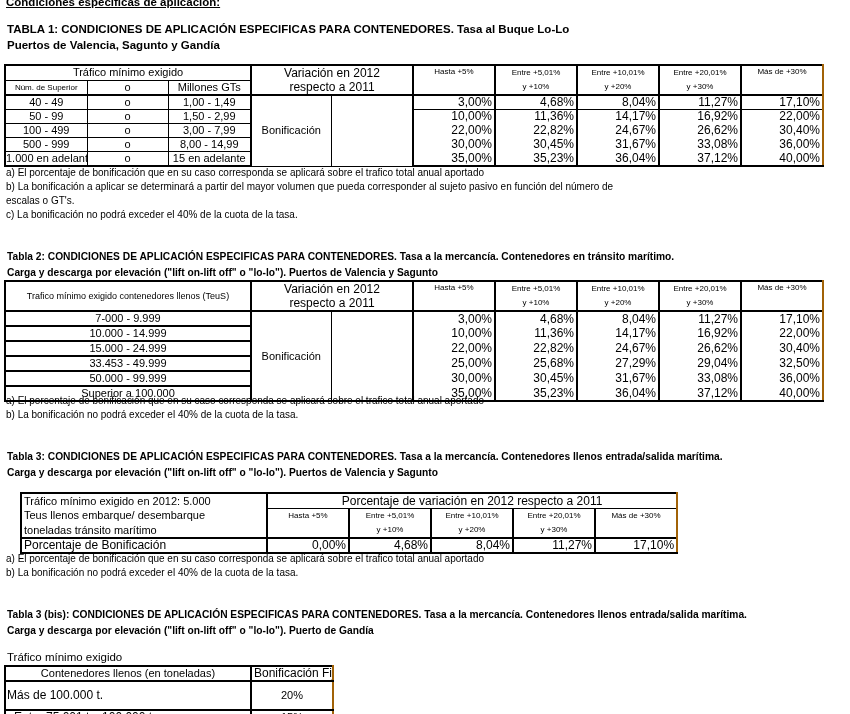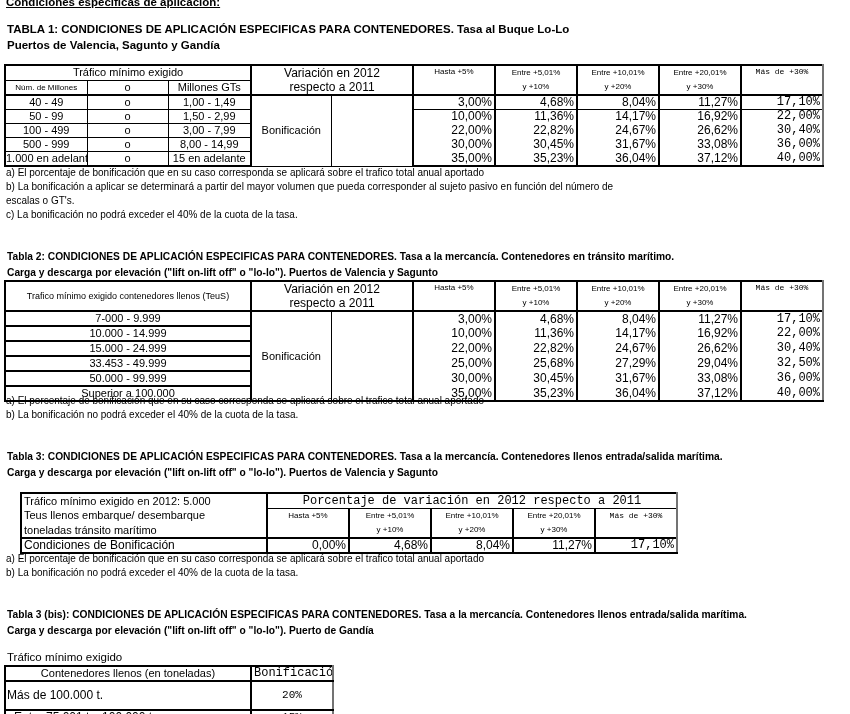--- a/index.html
+++ b/index.html
@@ -11,21 +11,21 @@
   .note{font-size:10.5px;line-height:14px;white-space:nowrap;transform:scaleX(0.95);transform-origin:left top;}
   table{border-collapse:collapse;position:absolute;table-layout:fixed;}
   td{border:1px solid #000;padding:0 2px;font-size:11px;line-height:13px;white-space:nowrap;overflow:hidden;}
   .c{text-align:center;}
   .r{text-align:right;}
   .sm{font-size:8px;}
   .hdr{font-size:12px;line-height:14px;text-align:center;}
   .bt{border-top:2px solid #000;}
   .bb{border-bottom:2px solid #000;}
   .bl{border-left:2px solid #000;}
-  .br{border-right:2px solid #737373;font-family:Liberation Mono, monospace;}
+  .br{border-right:2px solid #a16207;}
   .nb-b{border-bottom:none;}
   .nb-t{border-top:none;}
   .big{font-size:12px;}
 </style>
 </head>
 <body>
 
 <div class="abs heading-u">Condiciones especificas de aplicación:</div>
 
 <div class="abs title" style="left:7px;top:21px;">TABLA 1: CONDICIONES DE APLICACIÓN ESPECIFICAS PARA CONTENEDORES. Tasa al Buque Lo-Lo</div>
@@ -48,21 +48,21 @@
       <tr style="height:15px;">
     <td colspan="3" class="c bt bl">Tráfico mínimo exigido</td>
     <td colspan="2" class="hdr bt bl nb-b">Variación en 2012</td>
     <td rowspan="2" class="c sm bt bl" style="vertical-align:top;line-height:12px;"><span>Hasta +5%</span><br><span></span></td>
     <td rowspan="2" class="c sm bt bl" style="vertical-align:top;line-height:14px;"><span>Entre +5,01%</span><br><span>y +10%</span></td>
     <td rowspan="2" class="c sm bt bl" style="vertical-align:top;line-height:14px;"><span>Entre +10,01%</span><br><span>y +20%</span></td>
     <td rowspan="2" class="c sm bt bl" style="vertical-align:top;line-height:14px;"><span>Entre +20,01%</span><br><span>y +30%</span></td>
     <td rowspan="2" class="c sm bt bl br" style="vertical-align:top;line-height:12px;"><span>Más de +30%</span><br><span></span></td>
   </tr>
   <tr style="height:14px;">
-    <td class="c sm bl">Núm. de Millones</td>
+    <td class="c sm bl">Núm. de Superior</td>
     <td class="c">o</td>
     <td class="c">Millones GTs</td>
     <td colspan="2" class="hdr bl nb-t">respecto a 2011</td>
   </tr>
   <tr style="height:14px;" class="bt">
     <td class="c bl bt">40 - 49</td>
     <td class="c bt">o</td>
     <td class="c bt">1,00 - 1,49</td>
     <td rowspan="5" class="c bt bl">Bonificación</td>
     <td rowspan="5" class="bt"></td>
@@ -225,21 +225,21 @@
     <td rowspan="2" class="c sm bl" style="vertical-align:top;line-height:14px;"><span>Hasta +5%</span><br><span></span></td>
     <td rowspan="2" class="c sm bl" style="vertical-align:top;line-height:14px;"><span>Entre +5,01%</span><br><span>y +10%</span></td>
     <td rowspan="2" class="c sm bl" style="vertical-align:top;line-height:14px;"><span>Entre +10,01%</span><br><span>y +20%</span></td>
     <td rowspan="2" class="c sm bl" style="vertical-align:top;line-height:14px;"><span>Entre +20,01%</span><br><span>y +30%</span></td>
     <td rowspan="2" class="c sm bl br" style="vertical-align:top;line-height:14px;"><span>Más de +30%</span><br><span></span></td>
   </tr>
   <tr style="height:14px;">
     <td class="bl" style="border-top:none;">toneladas tránsito marítimo</td>
   </tr>
   <tr style="height:14px;">
-    <td class="bl bt bb big">Condiciones de Bonificación</td>
+    <td class="bl bt bb big">Porcentaje de Bonificación</td>
     <td class="r big bt bl bb">0,00%</td>
     <td class="r big bt bl bb">4,68%</td>
     <td class="r big bt bl bb">8,04%</td>
     <td class="r big bt bl bb">11,27%</td>
     <td class="r big bt bl bb br">17,10%</td>
   </tr>
 </tbody>
   </table>
 
 <div class="abs note" style="left:6px;top:551px;">a) El porcentaje de bonificación que en su caso corresponda se aplicará sobre el trafico total anual aportado</div>

